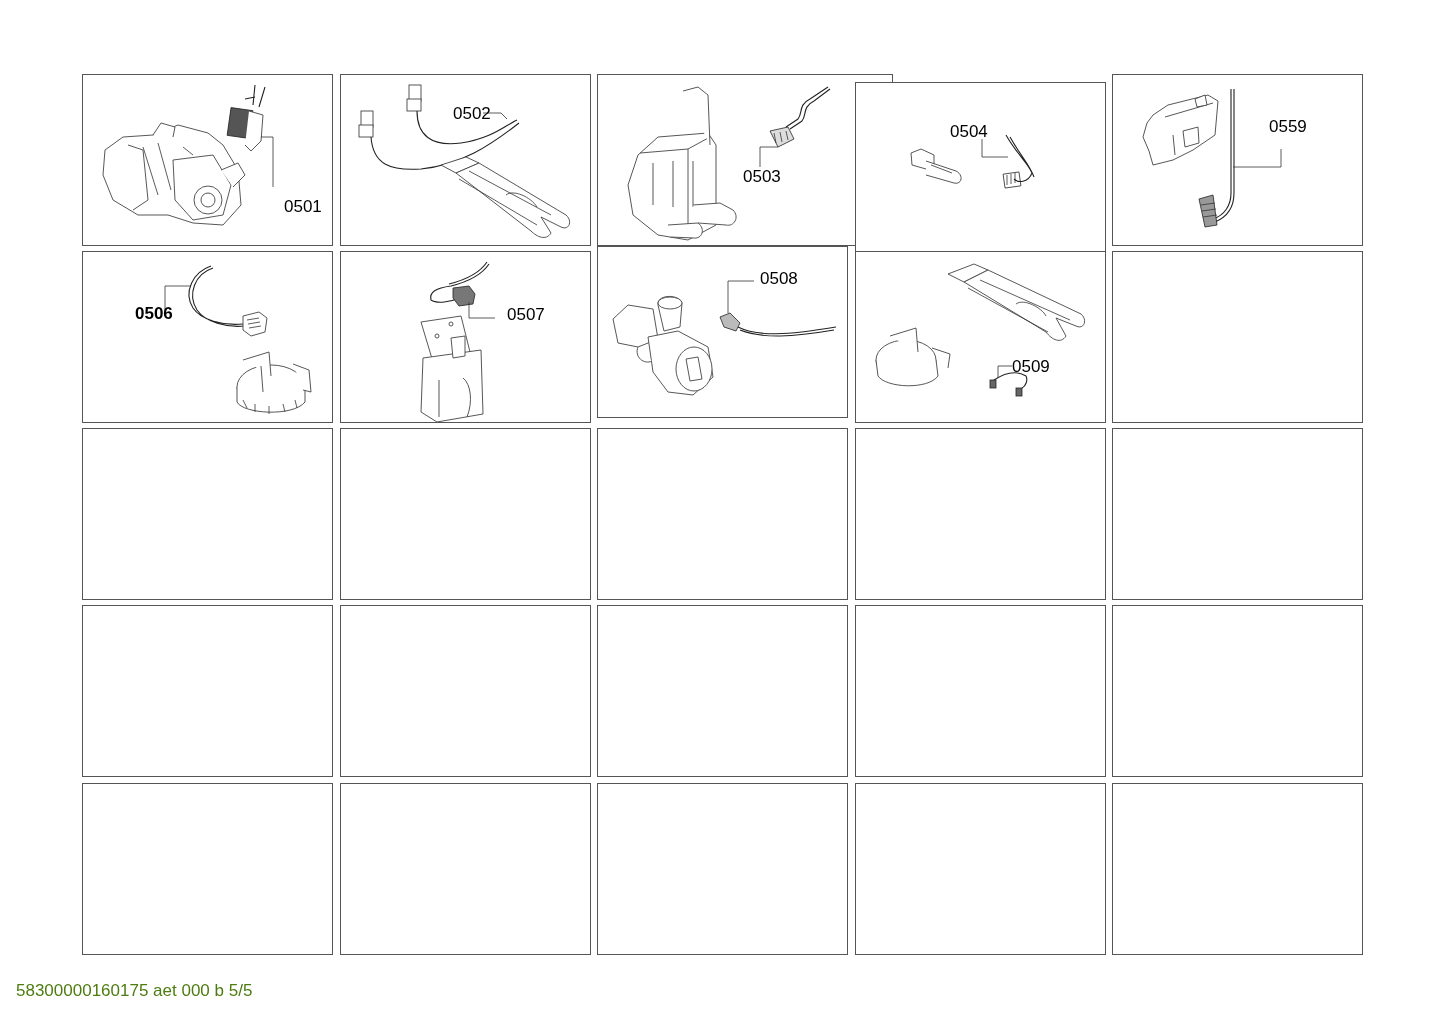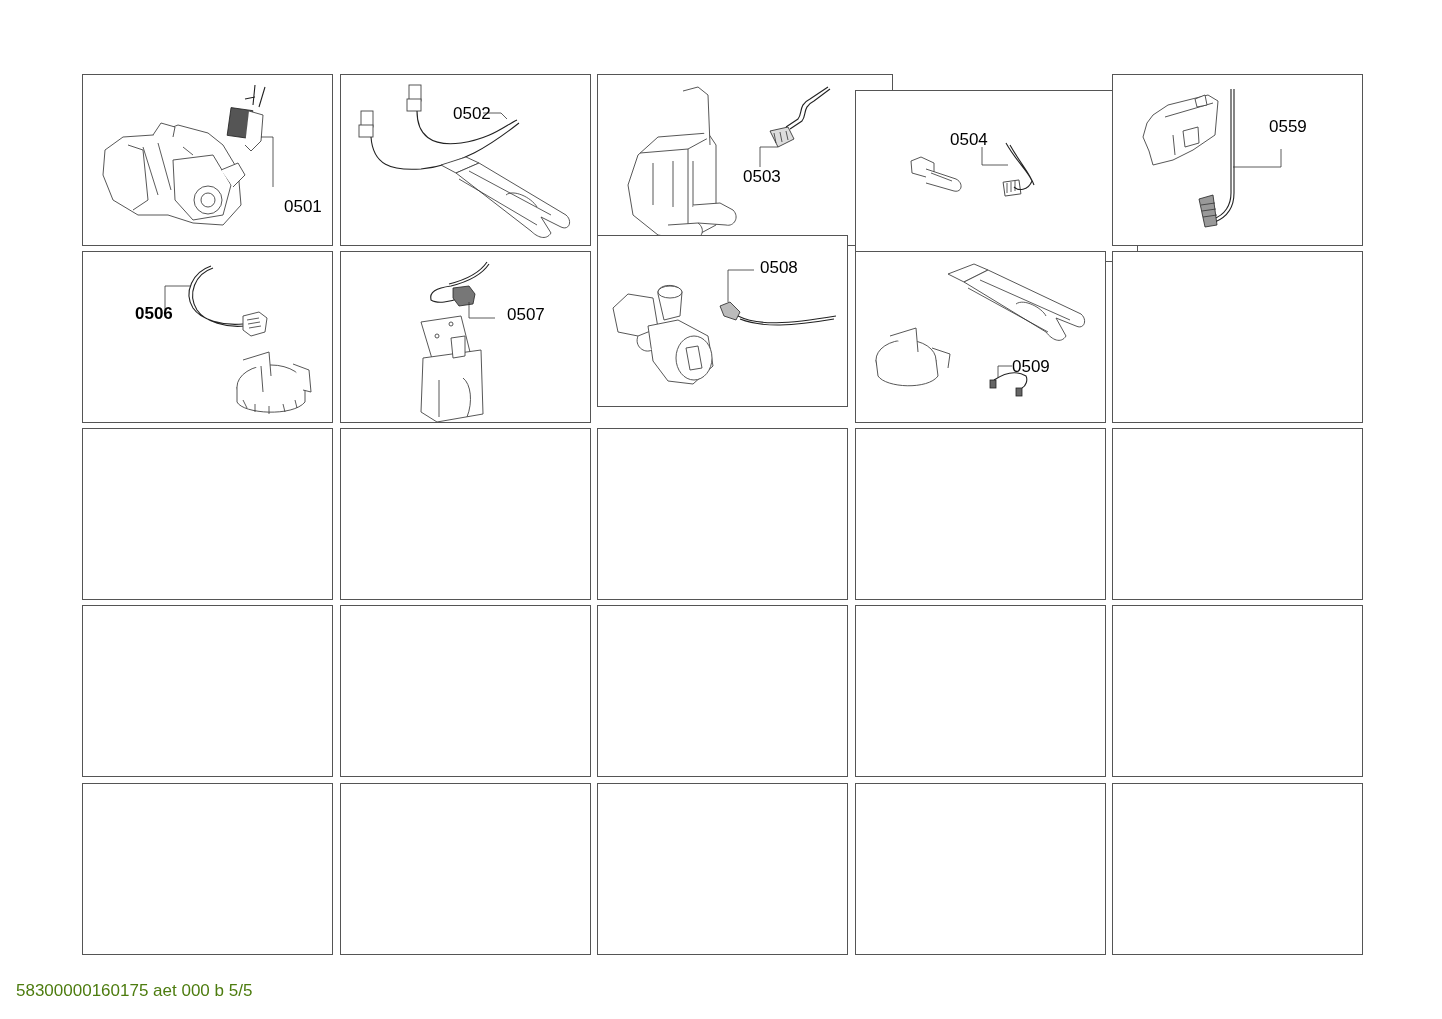--- a/index.html
+++ b/index.html
@@ -70,21 +70,21 @@
       <path class="part" d="M70,150 L100,148 C108,154 104,164 96,163 L72,162"></path>
 
       <path class="dark" d="M172,56 L190,52 L196,64 L180,72 Z" style="fill:#ddd"></path>
       <path class="lead" d="M176,58 L178,68 M182,57 L184,67 M188,56 L190,65"></path>
       <path class="wire" d="M188,52 L200,44 C205,38 200,30 212,24 L230,12 M192,54 L204,46 C209,40 204,32 216,26 L232,14"></path>
       <path class="lead" d="M180,72 L162,72 L162,92"></path>
     </svg>
     <span class="label" style="left:145px;top:93px;">0503</span>
   </div>
 
-  <div class="cell" style="left:773px;top:16px;padding-left:32px;">
+  <div class="cell" style="left:773px;top:8px;">
     <svg viewBox="0 0 249 170">
       <path class="part" d="M55,70 L65,66 L78,72 L78,82 L70,86 L56,82 Z"></path>
       <path class="part" d="M70,78 L100,88 C108,92 106,102 98,100 L70,92"></path>
       <path class="lead" d="M75,82 L96,90"></path>
 
       <rect class="part" x="148" y="90" width="16" height="14" transform="rotate(-8 156 97)"></rect>
       <path class="lead" d="M151,92 L151,102 M155,91 L155,101 M159,90 L159,100"></path>
       <path class="wire" d="M150,52 C160,70 172,80 176,90 C172,100 162,100 158,96 M154,54 C164,72 174,82 178,94"></path>
       <path class="lead" d="M126,56 L126,74 L152,74"></path>
     </svg>
@@ -130,21 +130,21 @@
       <path class="part" d="M80,70 L120,64 L130,104 L92,110 Z"></path>
       <path class="part" d="M82,106 L140,98 L142,162 L96,170 L80,160 Z"></path>
       <path class="part" d="M110,86 L124,84 L124,104 L112,106 Z"></path>
       <path class="part" d="M98,128 L98,165 M122,126 C130,132 132,150 126,165"></path>
       <circle class="part" cx="96" cy="84" r="2"></circle>
         <circle class="part" cx="110" cy="72" r="2"></circle>
     </svg>
     <span class="label" style="left:166px;top:54px;">0507</span>
   </div>
 
-  <div class="cell" style="left:515px;top:161px;text-decoration:underline;">
+  <div class="cell" style="left:515px;top:172px;text-decoration:underline;">
     <svg viewBox="0 0 249 170">
       <path class="part" d="M15,72 L30,58 L55,62 L60,92 L40,100 L20,96 Z"></path>
       <path class="part" d="M60,58 C58,48 80,46 84,56 L82,80 L66,84 Z"></path>
       <ellipse class="part" cx="72" cy="56" rx="12" ry="6"></ellipse>
       <path class="part" d="M50,90 L80,84 L110,100 L115,130 L95,148 L70,145 L55,125 Z"></path>
       <ellipse class="part" cx="96" cy="122" rx="18" ry="22"></ellipse>
       <path class="part" d="M88,112 L100,110 L104,132 L92,134 Z"></path>
       <path class="part" d="M40,100 C36,110 46,118 54,114"></path>
 
       <path class="dark" d="M122,70 L132,66 L142,76 L138,84 L126,80 Z" style="fill:#bbb"></path>

